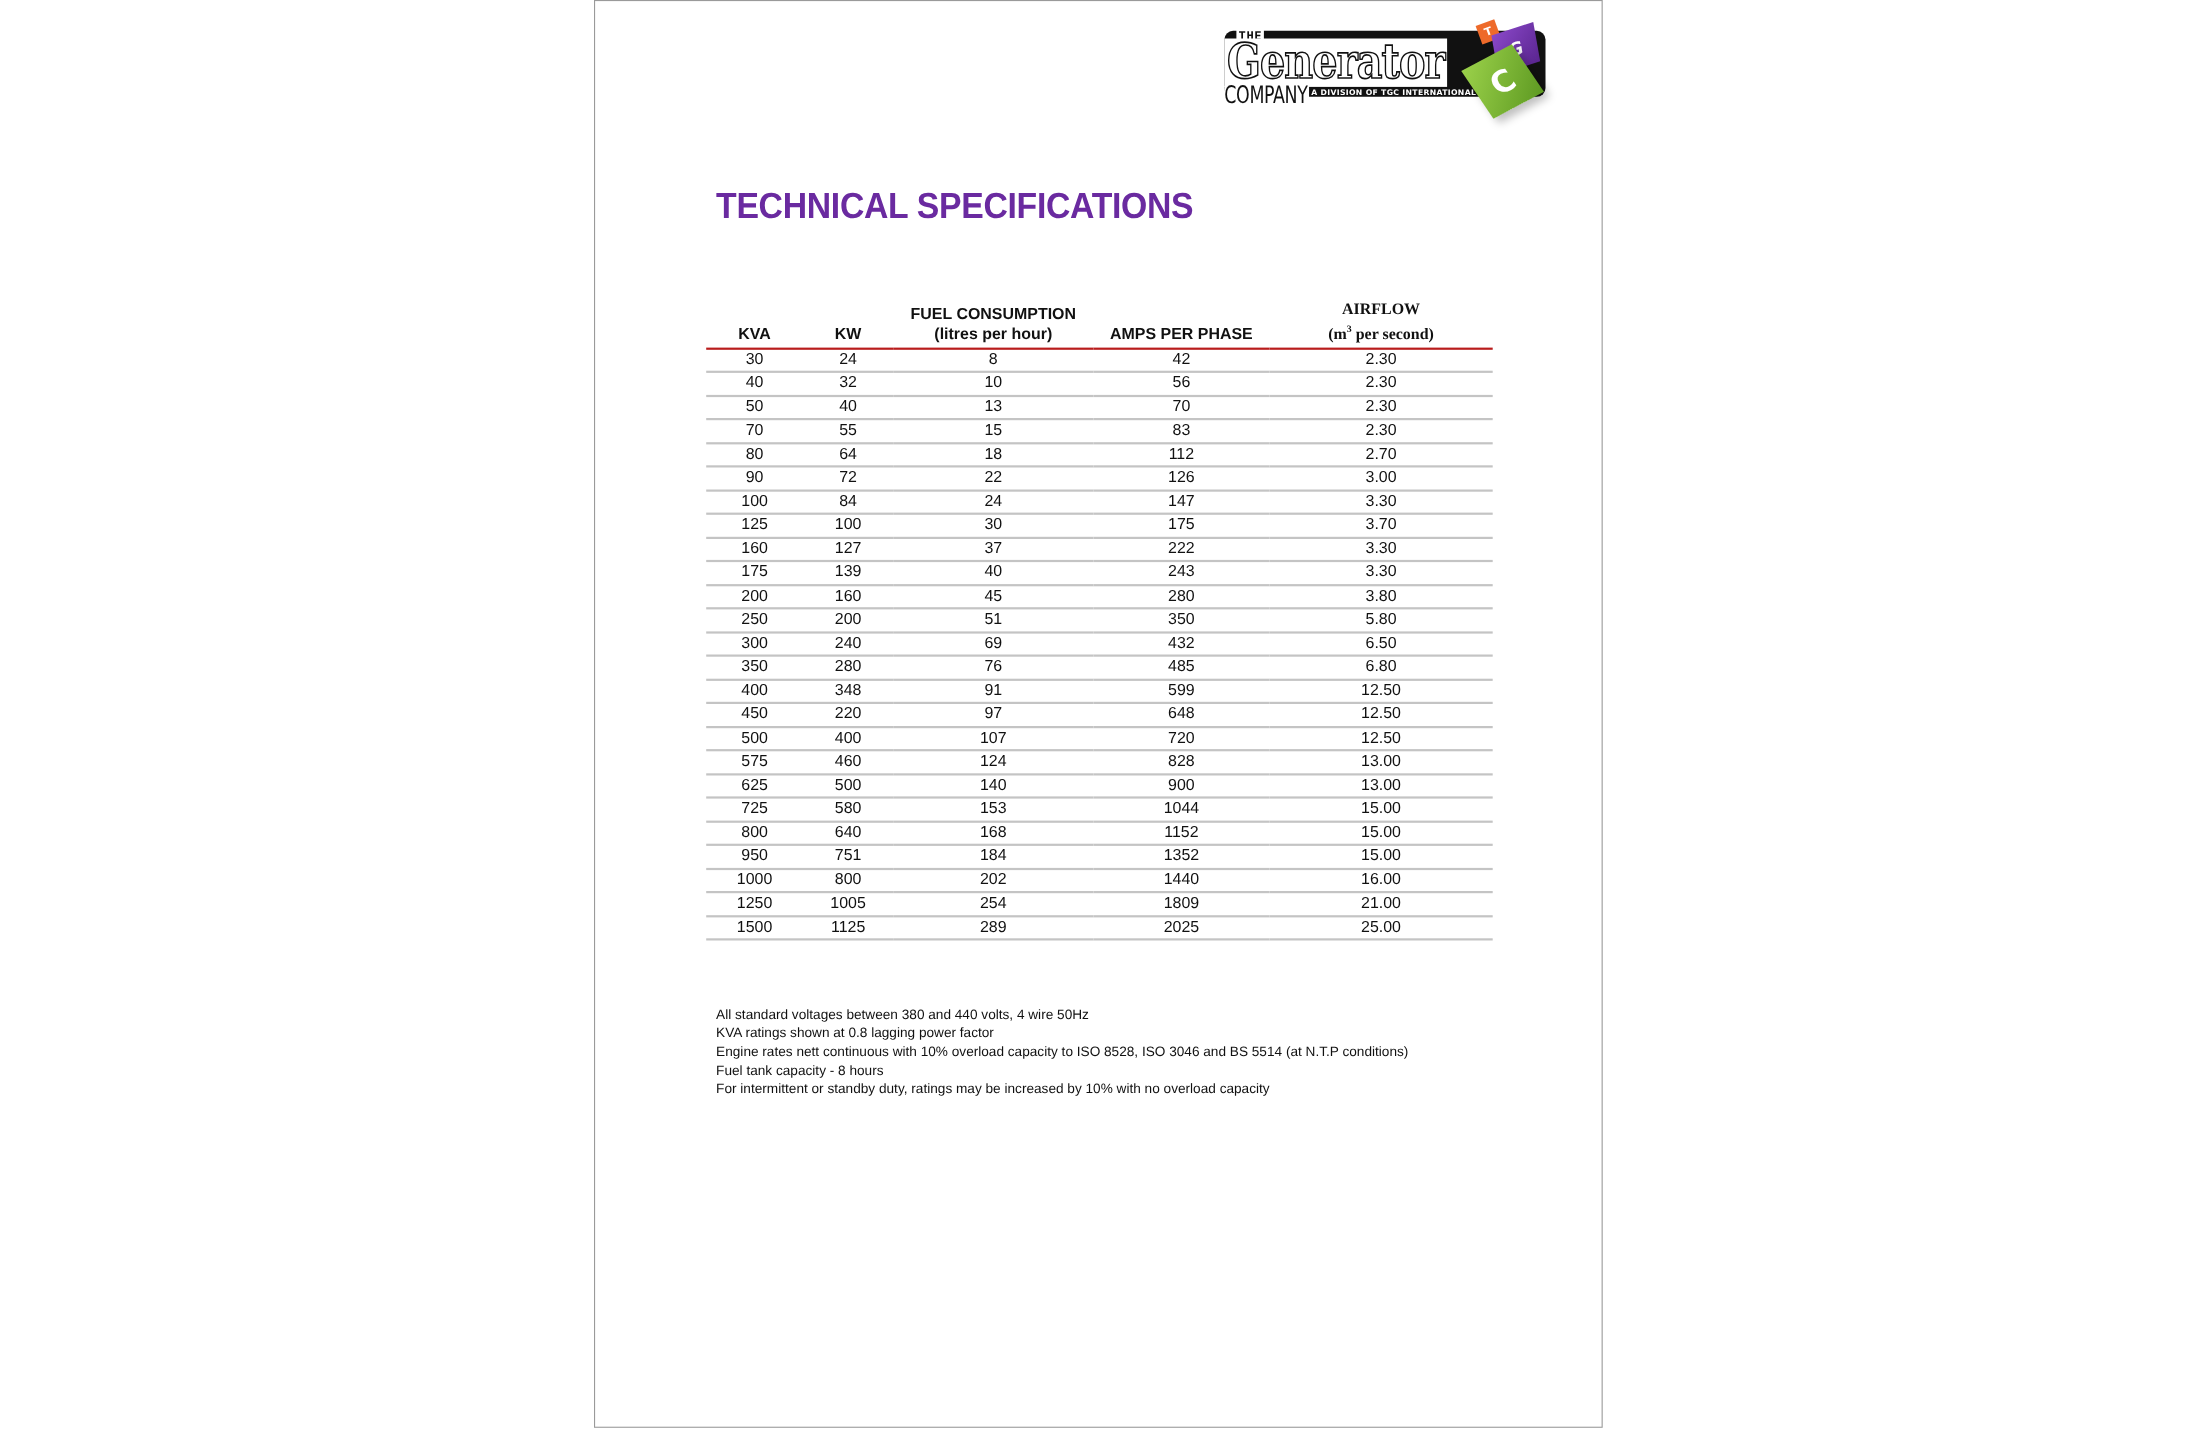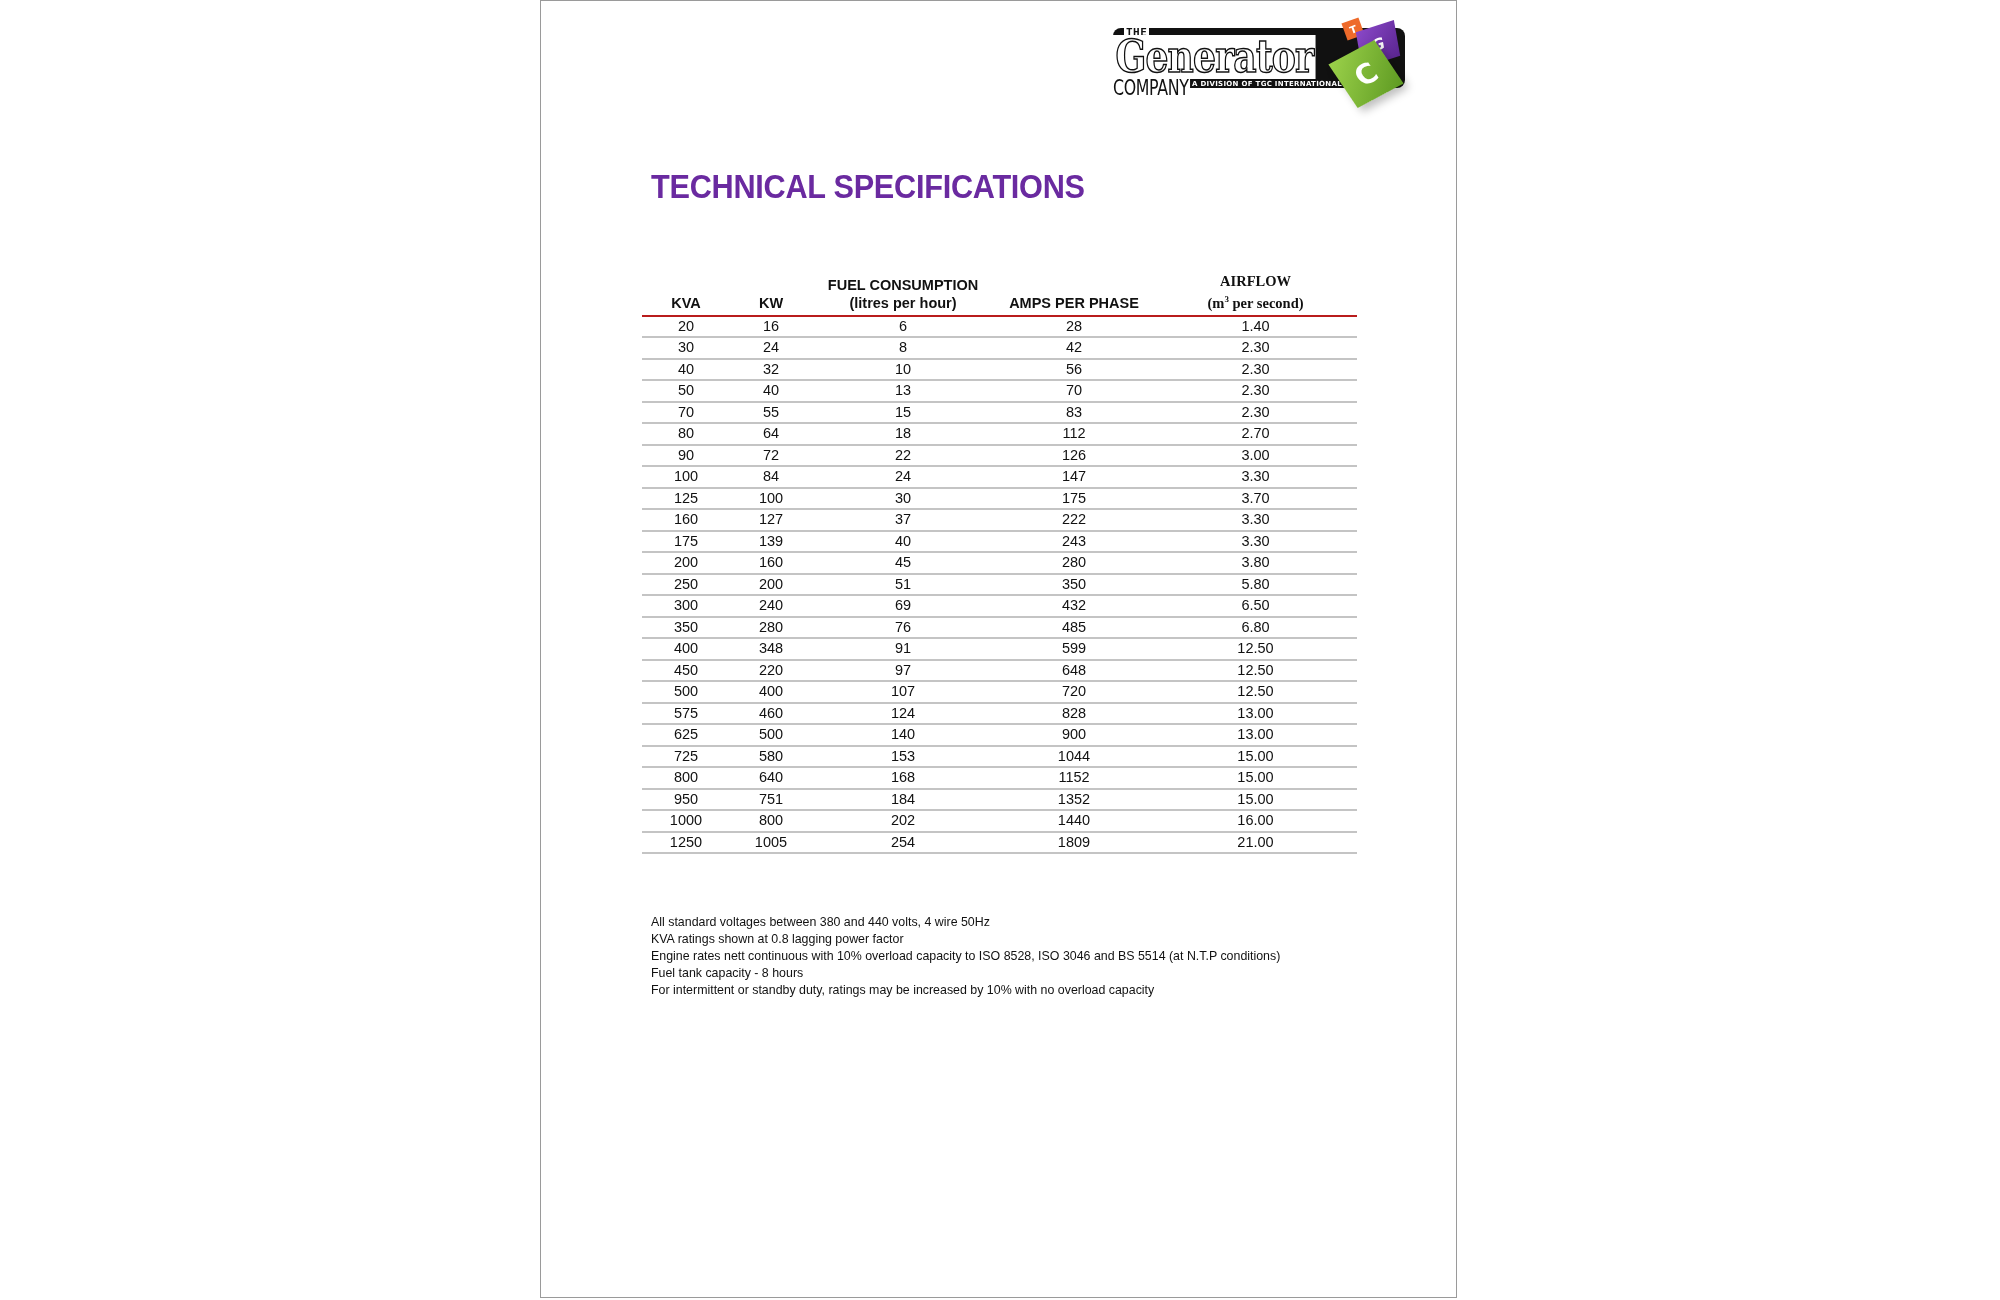--- a/index.html
+++ b/index.html
@@ -75,27 +75,20 @@
       </th>
       <th class="c4"><span>AMPS PER PHASE</span></th>
       <th class="c5">
         <span>AIRFLOW</span><br>
         <span>(m</span><sup>3</sup><span> per second)</span>
       </th>
     </tr>
   </thead>
   <tbody id="spec-body">
       <tr>
-        <td>20</td>
-        <td>16</td>
-        <td>6</td>
-        <td>28</td>
-        <td>1.40</td>
-      </tr>
-      <tr>
         <td>30</td>
         <td>24</td>
         <td>8</td>
         <td>42</td>
         <td>2.30</td>
       </tr>
       <tr>
         <td>40</td>
         <td>32</td>
         <td>10</td>
@@ -248,20 +241,27 @@
         <td>202</td>
         <td>1440</td>
         <td>16.00</td>
       </tr>
       <tr>
         <td>1250</td>
         <td>1005</td>
         <td>254</td>
         <td>1809</td>
         <td>21.00</td>
+      </tr>
+      <tr>
+        <td>1500</td>
+        <td>1125</td>
+        <td>289</td>
+        <td>2025</td>
+        <td>25.00</td>
       </tr>
     </tbody>
 </table>
 
 <div class="notes">
   <div>All standard voltages between 380 and 440 volts, 4 wire 50Hz</div>
   <div>KVA ratings shown at 0.8 lagging power factor</div>
   <div>Engine rates nett continuous with 10% overload capacity to ISO 8528, ISO 3046 and BS 5514 (at N.T.P conditions)</div>
   <div>Fuel tank capacity - 8 hours</div>
   <div>For intermittent or standby duty, ratings may be increased by 10% with no overload capacity</div>

